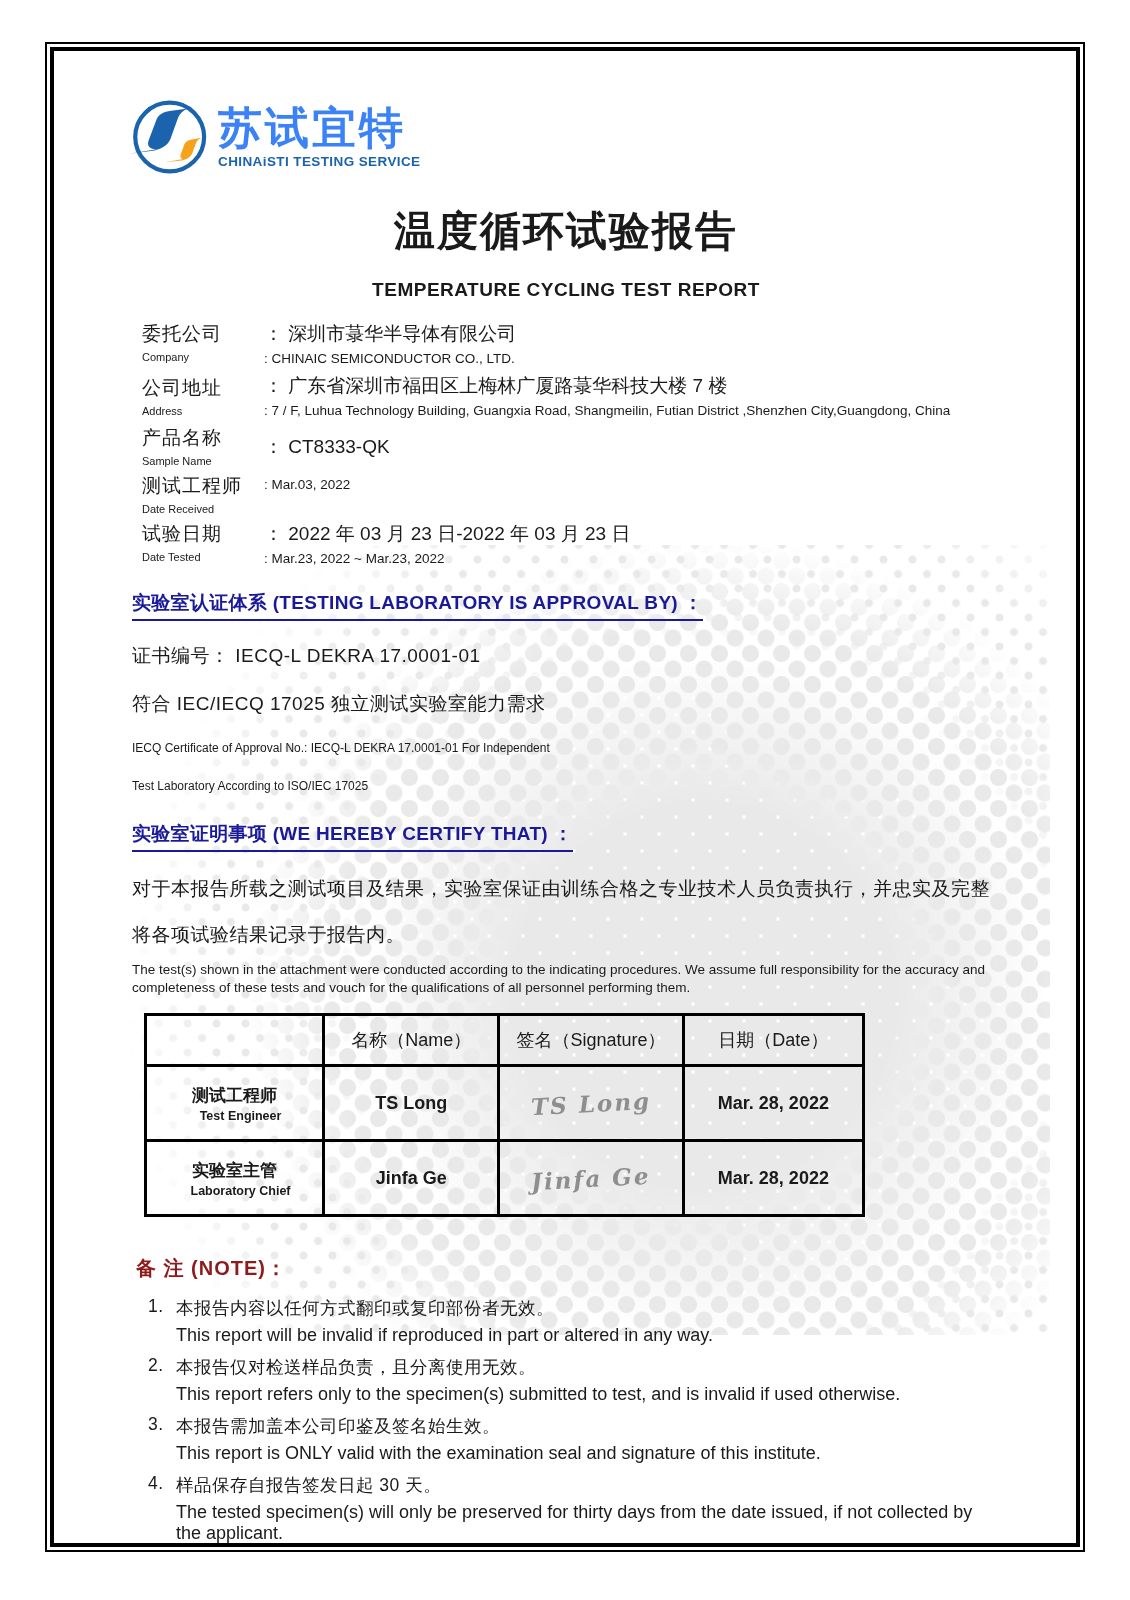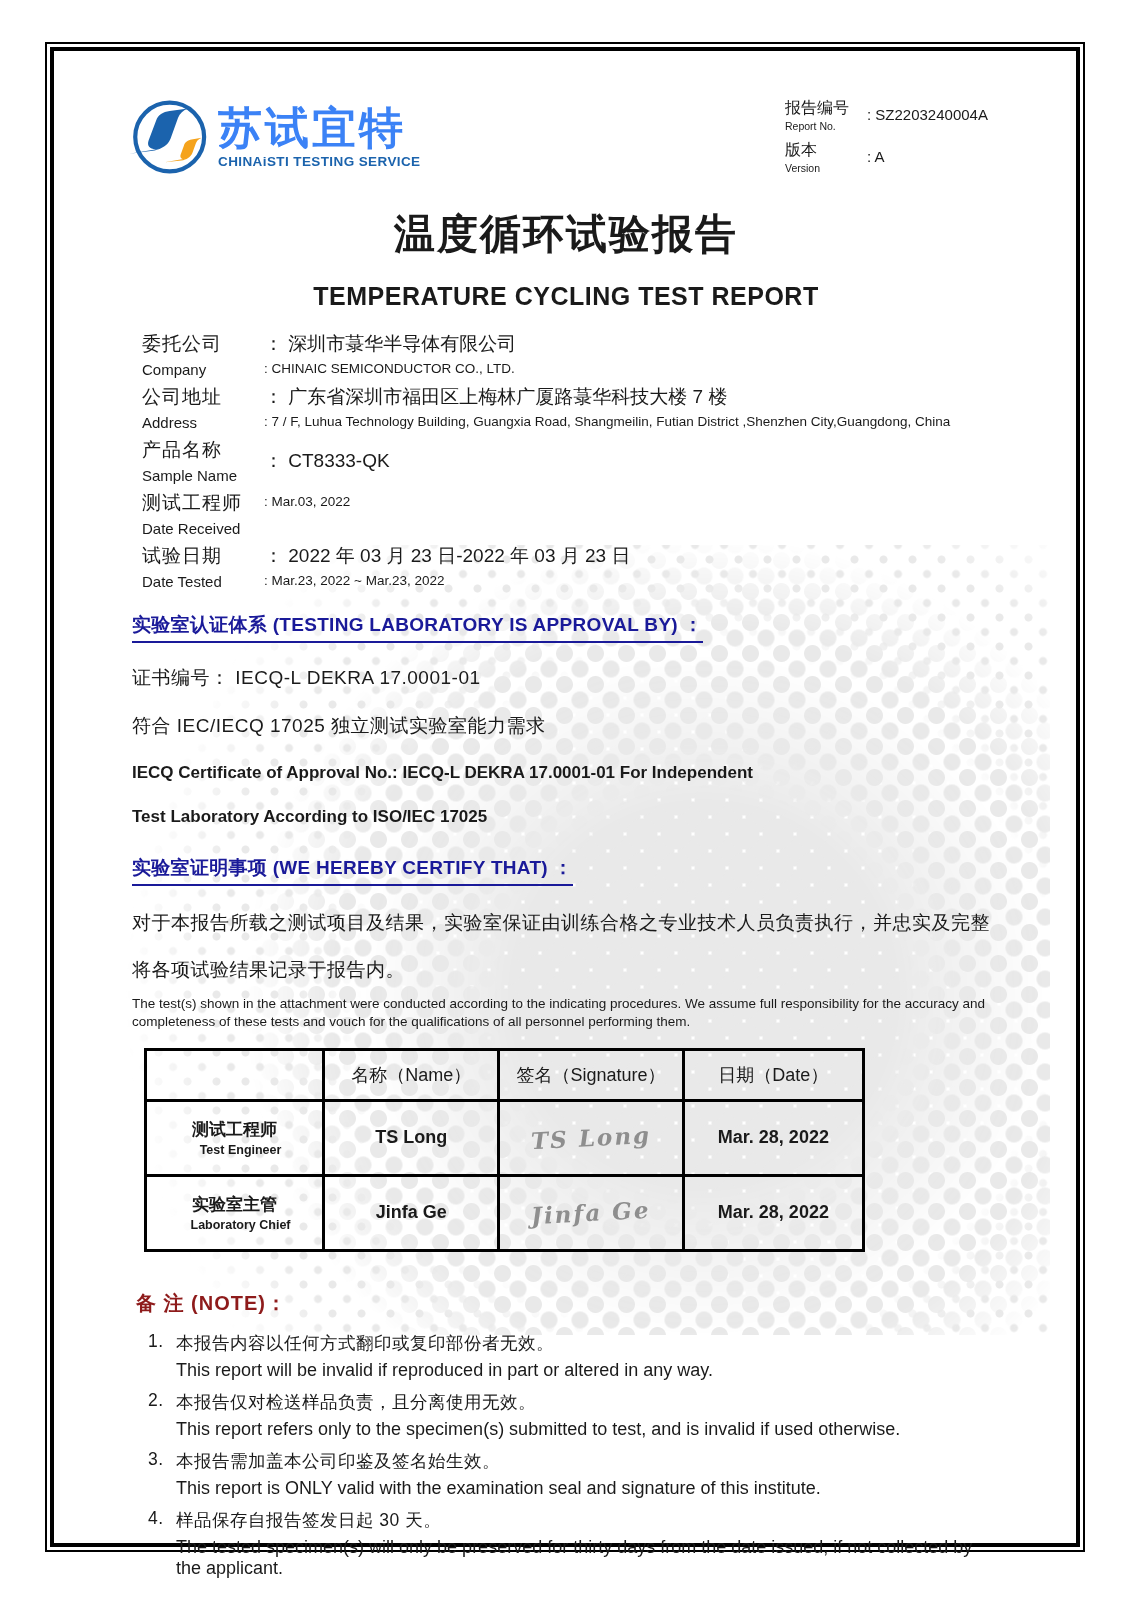--- a/index.html
+++ b/index.html
@@ -60,38 +60,38 @@
   .brand-en{color:#1b63ad;font-size:13.5px;font-weight:bold;letter-spacing:0.4px;margin-top:2px;}
   .report-meta{margin-top:3px;width:215px;}
   .meta-row{display:flex;margin-bottom:8px;}
   .meta-labels{width:82px;flex:0 0 auto;}
   .meta-zh{font-size:16px;}
   .meta-en{font-size:10.5px;margin-top:1px;}
   .meta-value{font-size:15px;padding-top:8px;}
 
   
   .title-zh{text-align:center;font-size:41px;font-weight:bold;letter-spacing:2px;margin-top:25px;}
-  .title-en{text-align:center;font-size:25px;font-weight:bold;letter-spacing:0.5px;margin-top:20px;}
+  .title-en{text-align:center;font-size:19px;font-weight:bold;letter-spacing:0.5px;margin-top:20px;}
 
   
   .fields{margin-top:20px;}
   .field-row{display:grid;grid-template-columns:122px 1fr;margin-bottom:6px;margin-left:10px;}
   .f-label-zh{font-size:19px;letter-spacing:1px;}
-  .f-label-en{font-size:15px;margin-top:4px;}
+  .f-label-en{font-size:11px;margin-top:4px;}
   .f-value-zh{font-size:19px;line-height:1.35;}
   .f-value-en{font-size:13.5px;margin-top:3px;line-height:1.3;}
 
   
   .sec-heading{
     display:inline-block;color:#1a1a99;font-weight:bold;font-size:19px;
     border-bottom:2px solid #1a1a99;padding-bottom:3px;letter-spacing:0.3px;text-align:center;
   }
   .sec1{margin-top:22px;}
   .cert-line{font-size:19px;margin-top:22px;letter-spacing:0.5px;}
-  .cert-en{font-size:17px;margin-top:24px;font-weight:bold;}
+  .cert-en{font-size:12px;margin-top:24px;}
   .sec2{margin-top:28px;}
   .certify-zh{font-size:19px;line-height:2.45;margin-top:14px;letter-spacing:0.5px;}
   .certify-en{font-size:13.5px;line-height:1.35;margin-top:2px;}
 
   
   table.sig{border-collapse:collapse;margin-top:16px;margin-left:12px;width:721px;position:relative;z-index:2;}
   table.sig th,table.sig td{border:3px solid #000;text-align:center;vertical-align:middle;background:transparent;font-weight:bold;}
   table.sig th{height:46px;font-size:18px;font-weight:normal;}
   table.sig td{height:70px;}
   .role-zh{font-size:17px;}
@@ -133,36 +133,20 @@
           <circle cx="52" cy="50" r="41" fill="none" stroke="#1b63ad" stroke-width="5"></circle>
           <path d="M4 70 L40 64 C30 66 24 62 27 54 L36 30 C38 24 44 20 52 19 L74 16 C68 18 64 22 62 27 L53 52 C50 60 42 64 34 66 Z" fill="#1b63ad"></path>
           <path d="M46 80 L70 76 C66 77 64 74 65 71 L69 60 C70 56 74 54 78 53 L90 51 C86 53 84 55 83 58 L79 69 C77 74 72 77 66 78 Z" fill="#f5a31c"></path>
         </svg>
         <div>
           <div class="brand-zh">苏试宜特</div>
           <div class="brand-en">CHINAiSTI TESTING SERVICE</div>
         </div>
       </div>
 
-      <div class="report-meta">
-        <div class="meta-row">
-          <div class="meta-labels">
-            <div class="meta-zh">报告编号</div>
-            <div class="meta-en">Report No.</div>
-          </div>
-          <div class="meta-value">: SZ2203240004A</div>
-        </div>
-        <div class="meta-row">
-          <div class="meta-labels">
-            <div class="meta-zh">版本</div>
-            <div class="meta-en">Version</div>
-          </div>
-          <div class="meta-value">: A</div>
-        </div>
-      </div>
     </div>
 
     <div class="title-zh">温度循环试验报告</div>
     <div class="title-en">TEMPERATURE CYCLING TEST REPORT</div>
 
     <div class="fields">
 
       <div class="field-row">
         <div>
           <div class="f-label-zh">委托公司</div>

